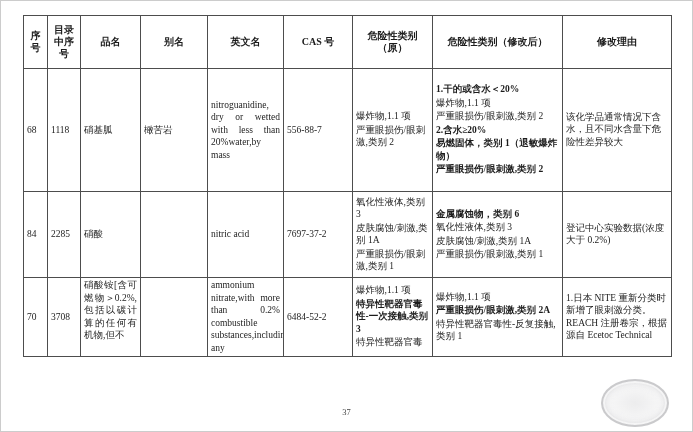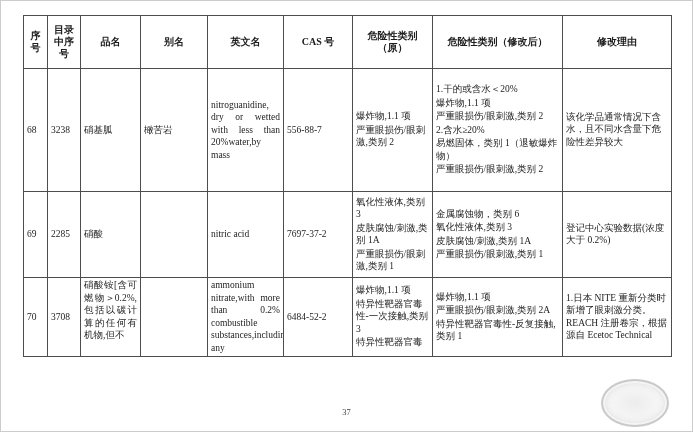--- a/index.html
+++ b/index.html
@@ -23,21 +23,21 @@
   tr.r-head   { height:53px; }
   tr.r-cont   { height:49px; }
   tr.r-68     { height:123px; }
   tr.r-69     { height:86px; }
   tr.r-70     { height:79px; }
   .c-center { vertical-align:middle; }
   .c-just   { text-align:justify; text-justify:inter-character; vertical-align:middle; }
   .c-top    { vertical-align:top; }
   .hazard   { text-align:left; vertical-align:middle; }
   .hazard .line { margin:0 0 1px 0; }
-  .hazard .bold { font-weight:400; }
+  .hazard .bold { font-weight:700; }
   .page-num {
     position:absolute; left:0; right:0; top:406px; text-align:center;
     font-size:8.5px; color:#444;
   }
   .watermark {
     position:absolute; left:600px; top:378px; width:64px; height:44px;
     border-radius:50%; border:2px solid rgba(130,130,135,0.40);
     box-shadow:inset 0 0 0 2px rgba(255,255,255,0.6), inset 0 0 8px rgba(120,120,130,0.35);
     background:radial-gradient(ellipse at center, rgba(150,150,155,0.18) 0%, rgba(150,150,155,0.05) 70%);
     pointer-events:none;
@@ -69,21 +69,21 @@
         <th>英文名</th>
         <th>CAS 号</th>
         <th>危险性类别（原）</th>
         <th>危险性类别（修改后）</th>
         <th>修改理由</th>
       </tr>
     </thead>
     <tbody>
       <tr class="r-68">
         <td class="c-center">68</td>
-        <td class="c-center">3238</td>
+        <td class="c-center">1118</td>
         <td class="c-center">硝基胍</td>
         <td class="c-center">橄苦岩</td>
         <td class="c-just">nitroguanidine, dry or wetted with less than 20%water,by mass</td>
         <td class="c-center">556-88-7</td>
         <td class="hazard">
             <div class="line">爆炸物,1.1 项</div>
             <div class="line">严重眼损伤/眼刺激,类别 2</div>
           </td>
         <td class="hazard c-top">
             <div class="line bold">1.干的或含水＜20%</div>
@@ -91,21 +91,21 @@
             <div class="line">严重眼损伤/眼刺激,类别 2</div>
             <div class="line bold">2.含水≥20%</div>
             <div class="line bold">易燃固体，类别 1（退敏爆炸物）</div>
             <div class="line bold">严重眼损伤/眼刺激,类别 2</div>
           </td>
         <td class="hazard">
             <div class="line">该化学品通常情况下含水，且不同水含量下危险性差异较大</div>
           </td>
       </tr>
       <tr class="r-69">
-        <td class="c-center">69</td>
+        <td class="c-center">84</td>
         <td class="c-center">2285</td>
         <td class="c-center">硝酸</td>
         <td class="c-center"></td>
         <td class="c-center">nitric acid</td>
         <td class="c-center">7697-37-2</td>
         <td class="hazard">
             <div class="line">氧化性液体,类别 3</div>
             <div class="line">皮肤腐蚀/刺激,类别 1A</div>
             <div class="line">严重眼损伤/眼刺激,类别 1</div>
           </td>

